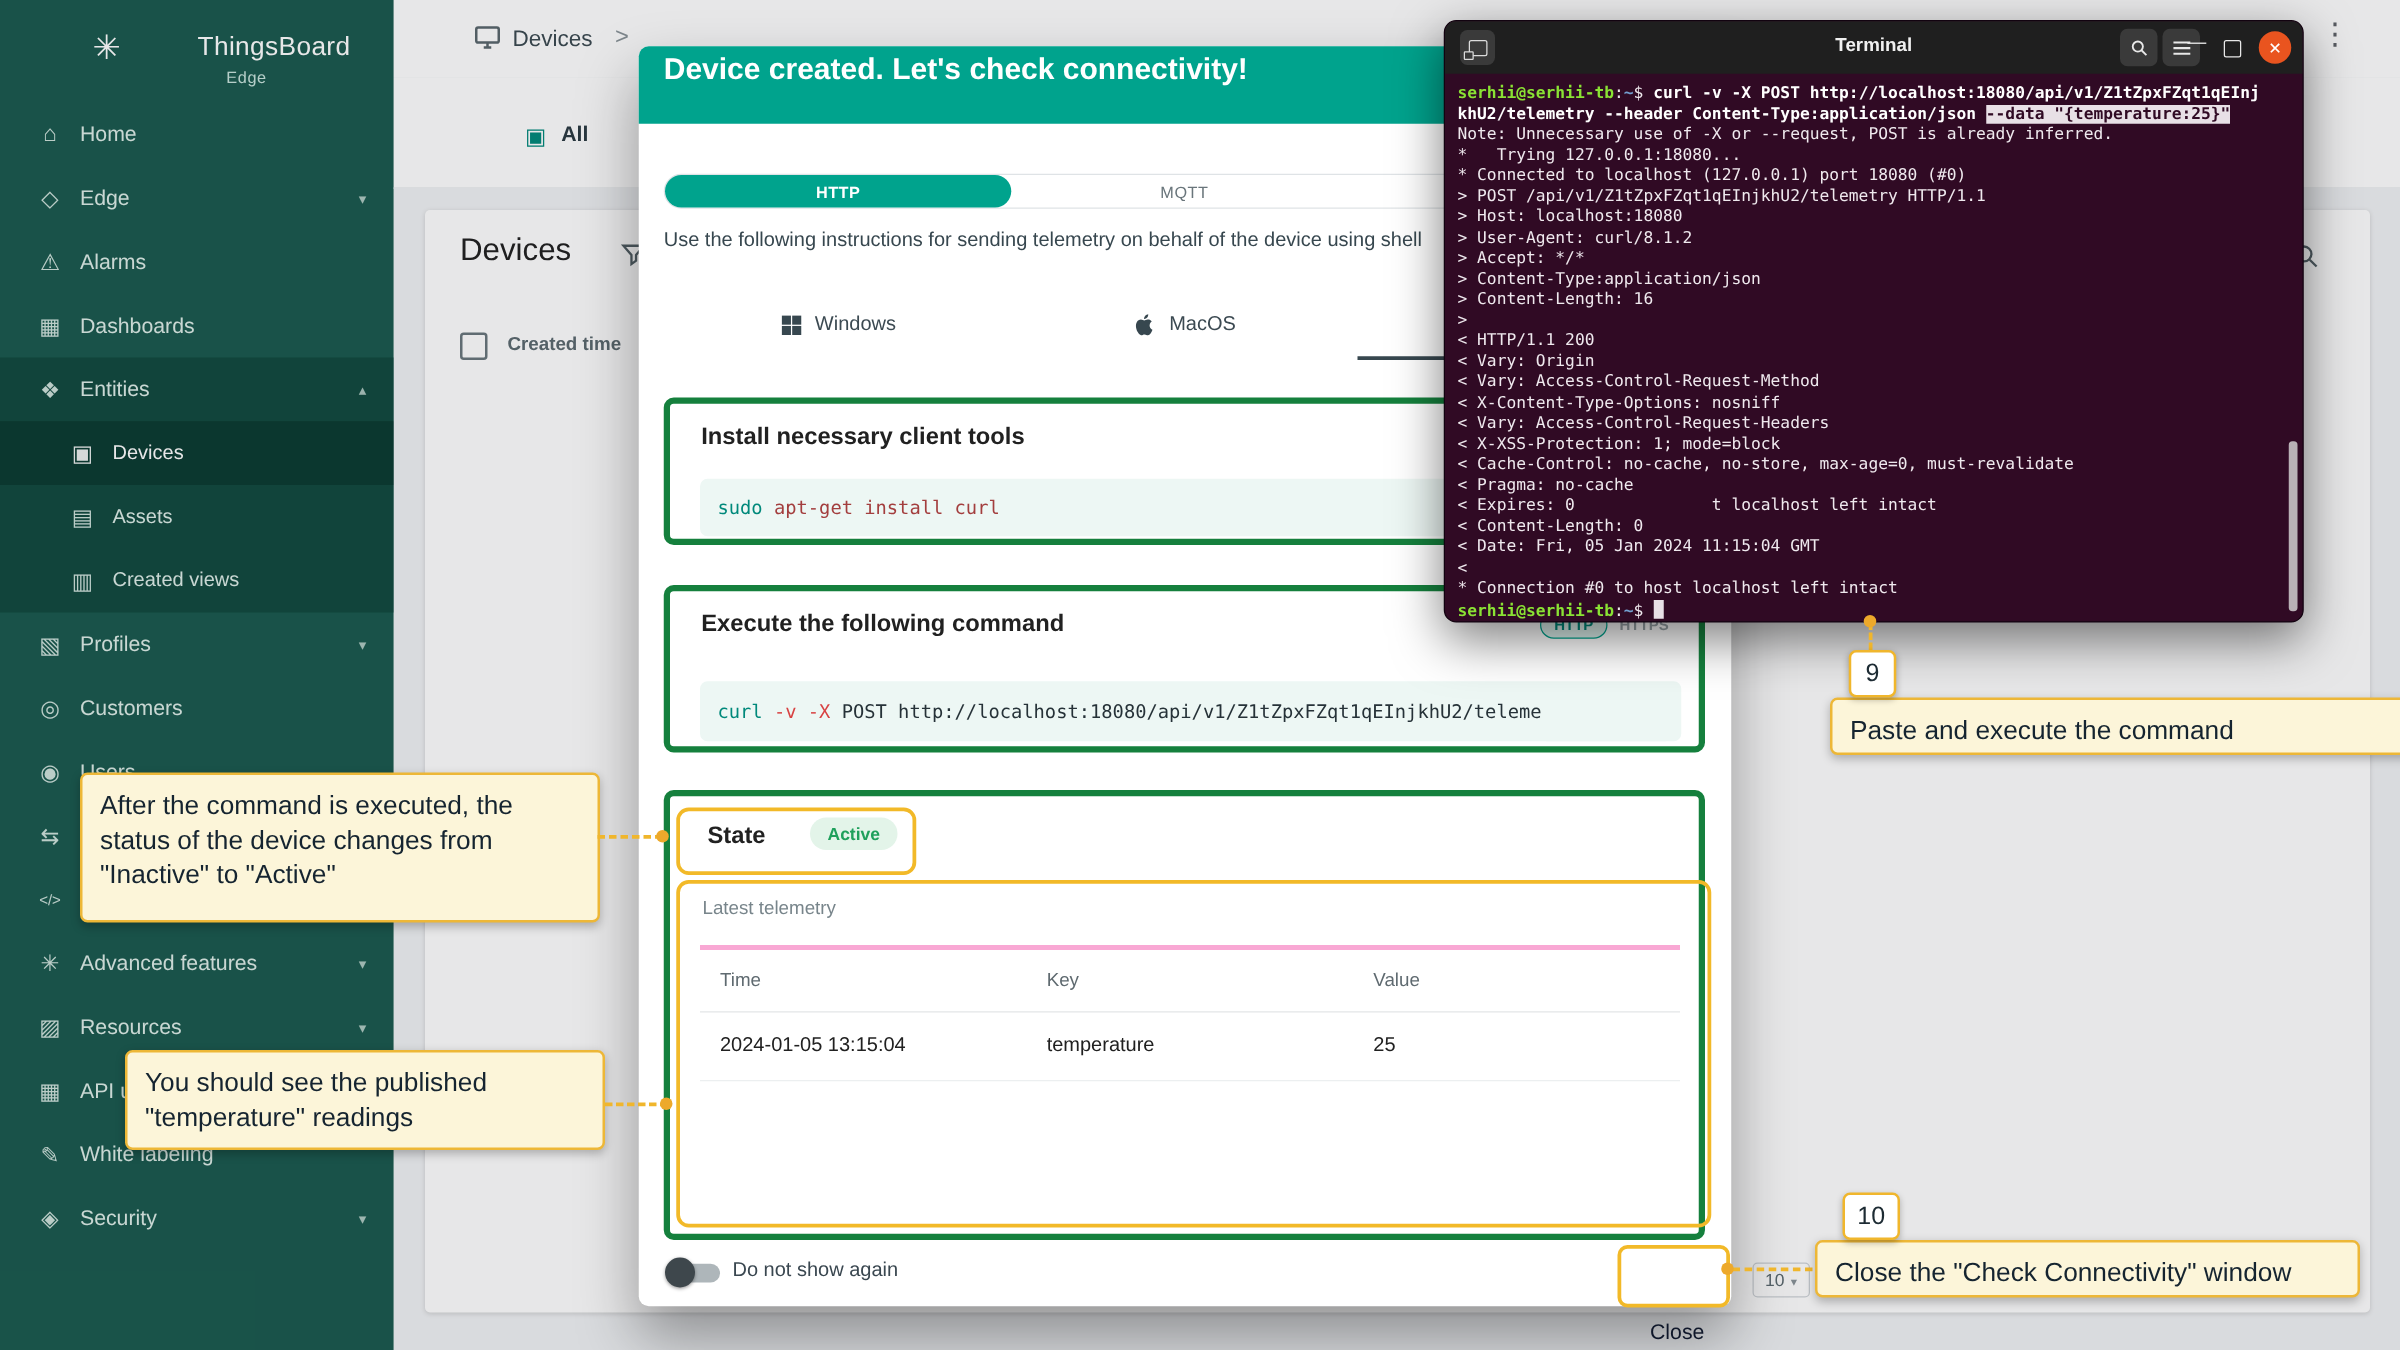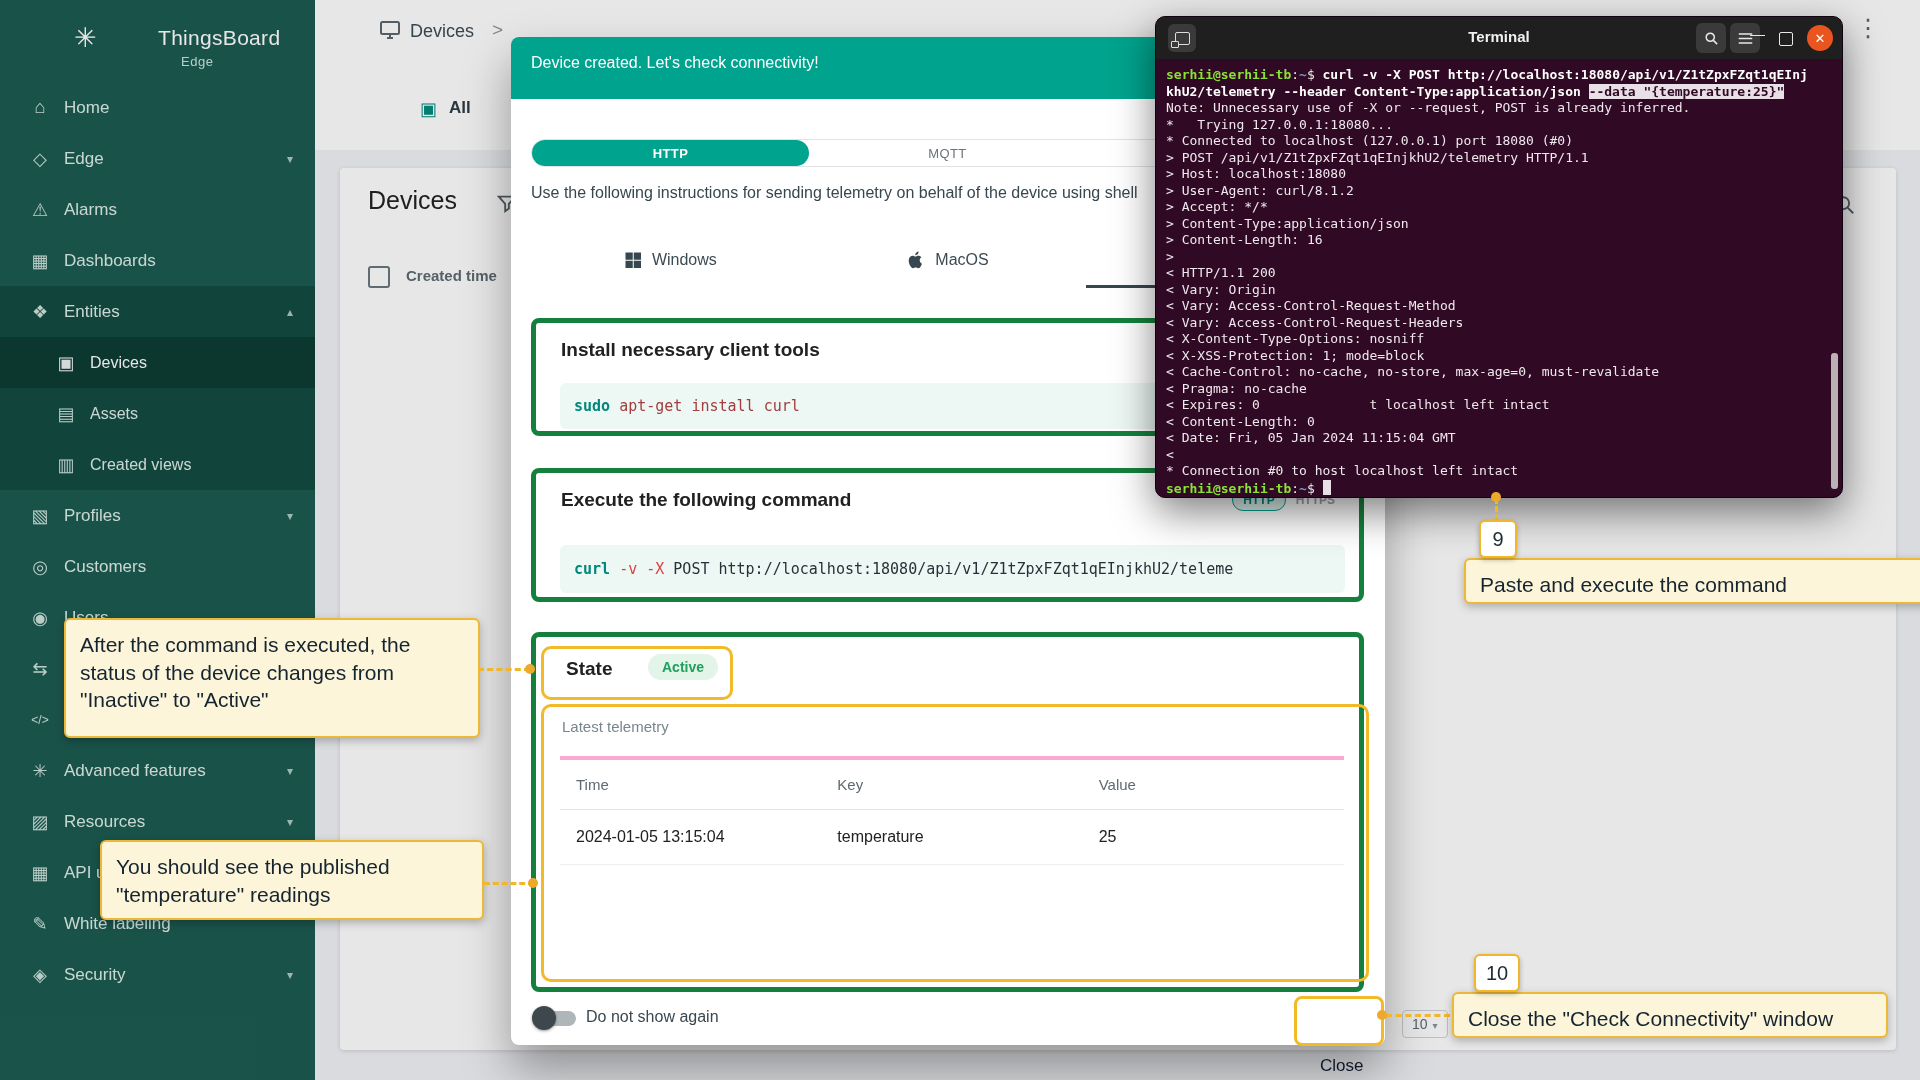--- a/index.html
+++ b/index.html
@@ -42,38 +42,38 @@
   .pc-pagesize{position:absolute;left:1062px;top:842px;border:1px solid #cfd4d8;border-radius:4px;padding:5px 9px;
                font-size:14px;color:#5c6a70;background:#fff;cursor:pointer;}
   .pc-pagesize .car{font-size:10px;color:#8a9499;margin-left:5px;}
 
   .backdrop{position:absolute;inset:0;background:rgba(15,23,28,.10);z-index:5;}
 
   
   .dialog{position:absolute;left:511px;top:37px;width:874px;height:1008px;background:#fff;border-radius:8px;
           box-shadow:0 24px 48px rgba(0,0,0,.35);z-index:10;}
   .dlg-header{position:absolute;left:0;top:0;width:874px;height:62px;background:#00A38D;border-radius:8px 8px 0 0;}
-  .dlg-title{position:absolute;left:20px;top:17px;font-size:16px;font-weight:400;color:#fff;}
+  .dlg-title{position:absolute;left:20px;top:5px;font-size:24px;font-weight:700;color:#fff;}
   .proto-seg{position:absolute;left:20px;top:102px;width:833px;height:28px;border:1px solid #dfe3e6;border-radius:15px;
              background:#fff;display:flex;box-sizing:border-box;}
   .proto-seg .seg{flex:1;display:flex;align-items:center;justify-content:center;font-size:13px;color:#69757b;
                   letter-spacing:.4px;border-radius:14px;cursor:pointer;}
   .proto-seg .seg.sel{background:#00A38D;color:#fff;font-weight:700;}
   .dlg-instr{position:absolute;left:20px;top:147px;font-size:16px;color:#37474f;}
   .os-tabs{position:absolute;left:20px;top:195px;width:833px;height:56px;display:flex;}
   .os-tab{flex:1;display:flex;align-items:center;justify-content:center;gap:9px;font-size:16px;color:#3c4a52;
           position:relative;cursor:pointer;}
   .os-tab .ind{position:absolute;left:0;right:0;bottom:0;height:3px;background:#37474F;display:none;}
   .os-tab.sel .ind{display:block;}
   .dcard{position:absolute;left:20px;width:833px;border:5px solid #15803d;border-radius:8px;background:#fff;box-sizing:border-box;}
   .dcard-title{position:absolute;left:25px;top:16px;font-size:19px;font-weight:600;color:#212121;}
   .codebox{position:absolute;left:24px;width:785px;background:#EDF7F4;border-radius:6px;display:flex;align-items:center;
            font-family:"DejaVu Sans Mono",monospace;font-size:15px;white-space:pre;overflow:hidden;box-sizing:border-box;
            padding:0 14px;}
-  .ck-cmd{color:#00897B;font-weight:700;}
+  .ck-cmd{color:#00897B;font-weight:400;}
   .ck-arg{color:#A33E3E;}
   .ck-flag{color:#D84343;}
   .ck-plain{color:#263238;}
   .copy-btn{position:absolute;right:12px;top:13px;color:#00897B;cursor:pointer;background:#EDF7F4;padding-left:6px;}
   .scheme{position:absolute;right:24px;top:16px;display:flex;align-items:center;gap:10px;}
   .scheme .on{background:#DFF2EE;border:1px solid #00A38D;color:#00897B;font-size:12px;font-weight:700;
               border-radius:12px;padding:3px 10px;cursor:pointer;}
   .scheme .off{color:#9aa4a8;font-size:12px;font-weight:700;cursor:pointer;}
   .state-label{position:absolute;left:55px;top:621px;font-size:19px;font-weight:600;color:#212121;}
   .state-badge{position:absolute;left:137px;top:617px;background:#E3F4E9;color:#1FA05C;font-size:14px;font-weight:700;
@@ -386,22 +386,22 @@
         <div class="line"><span>&gt; POST /api/v1/Z1tZpxFZqt1qEInjkhU2/telemetry HTTP/1.1</span></div>
         <div class="line"><span>&gt; Host: localhost:18080</span></div>
         <div class="line"><span>&gt; User-Agent: curl/8.1.2</span></div>
         <div class="line"><span>&gt; Accept: */*</span></div>
         <div class="line"><span>&gt; Content-Type:application/json</span></div>
         <div class="line"><span>&gt; Content-Length: 16</span></div>
         <div class="line"><span>&gt;</span></div>
         <div class="line"><span>&lt; HTTP/1.1 200</span></div>
         <div class="line"><span>&lt; Vary: Origin</span></div>
         <div class="line"><span>&lt; Vary: Access-Control-Request-Method</span></div>
+        <div class="line"><span>&lt; X-Content-Type-Options: nosniff</span></div>
         <div class="line"><span>&lt; Vary: Access-Control-Request-Headers</span></div>
-        <div class="line"><span>&lt; X-Content-Type-Options: nosniff</span></div>
         <div class="line"><span>&lt; X-XSS-Protection: 1; mode=block</span></div>
         <div class="line"><span>&lt; Cache-Control: no-cache, no-store, max-age=0, must-revalidate</span></div>
         <div class="line"><span>&lt; Pragma: no-cache</span></div>
         <div class="line"><span>&lt; Expires: 0              t localhost left intact</span></div>
         <div class="line"><span>&lt; Content-Length: 0</span></div>
         <div class="line"><span>&lt; Date: Fri, 05 Jan 2024 11:15:04 GMT</span></div>
         <div class="line"><span>&lt;</span></div>
         <div class="line"><span>* Connection #0 to host localhost left intact</span></div>
         <div class="line"><span class="t-g">serhii@serhii-tb</span><span>:</span><span class="t-b">~</span><span>$ </span><span class="t-cur"></span></div>
       </div>

